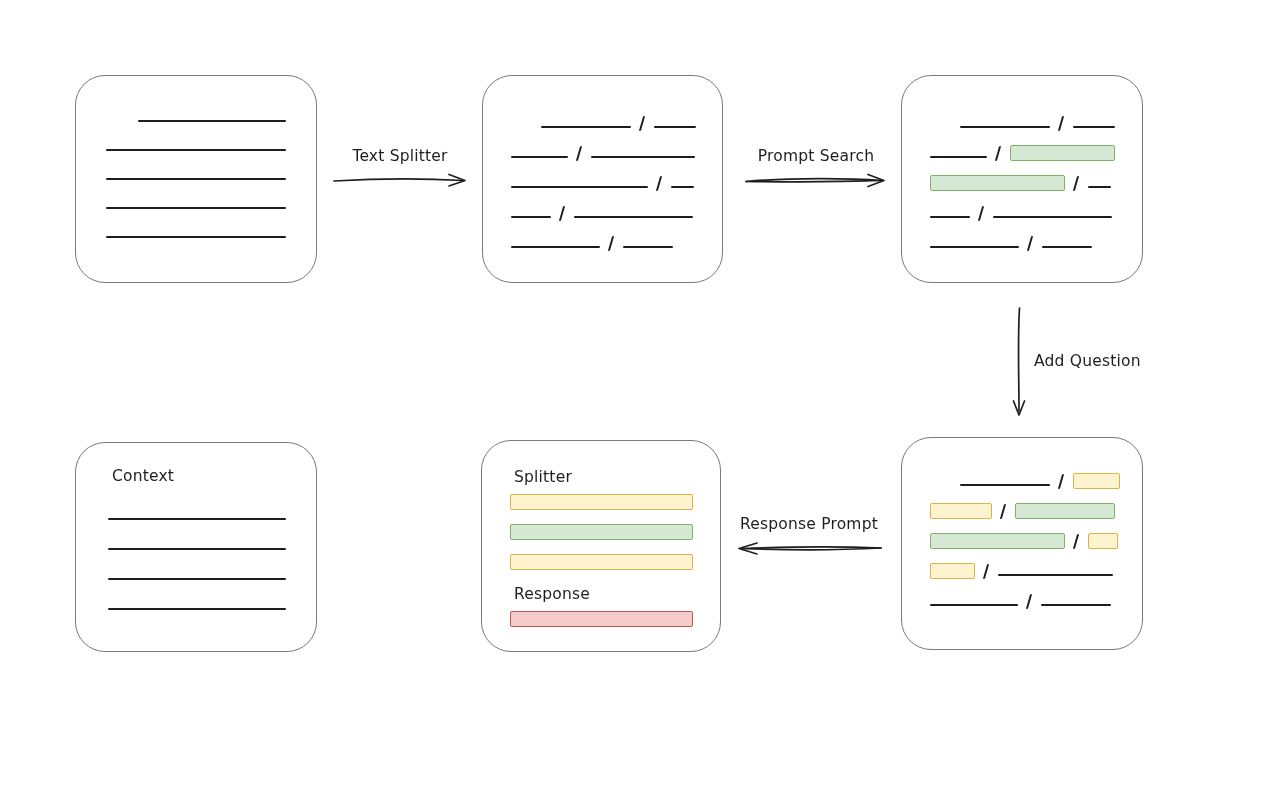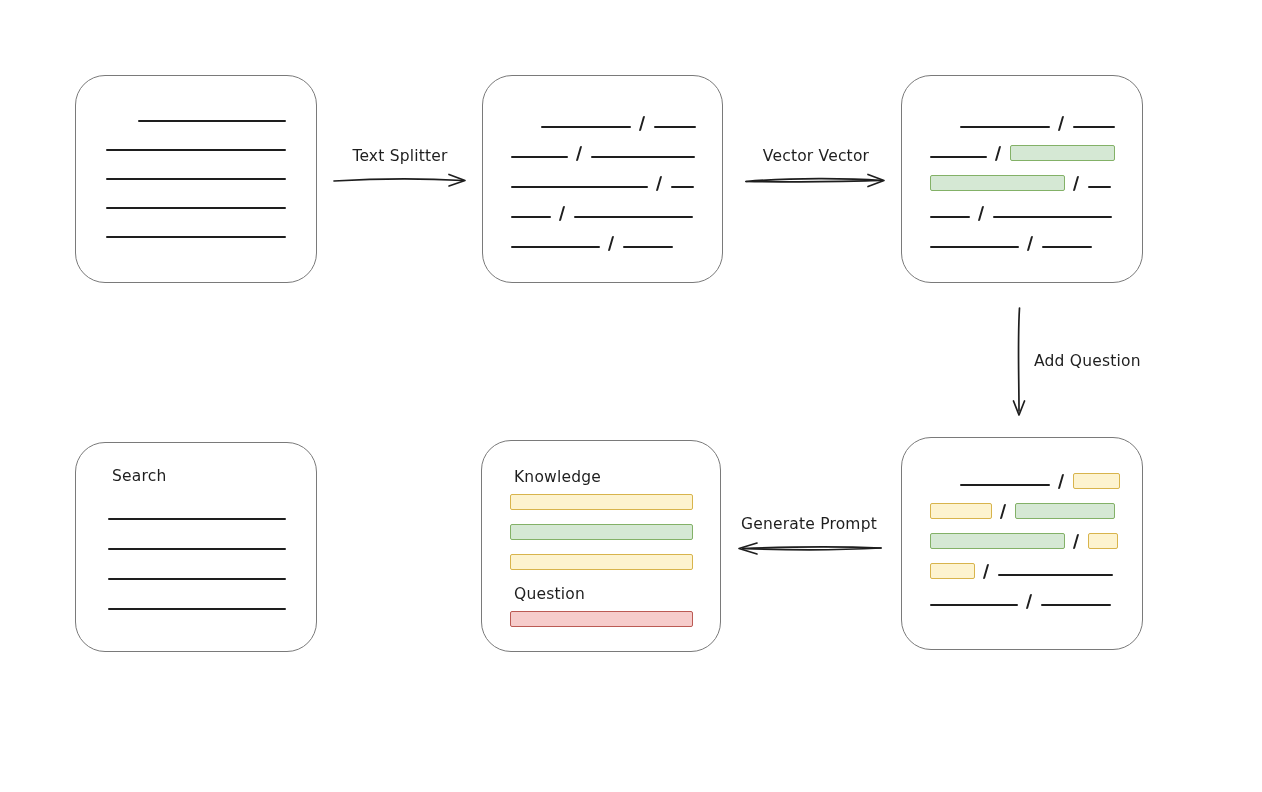--- a/index.html
+++ b/index.html
@@ -196,37 +196,37 @@
         <span class="slash"></span>
         <span class="seg-line" style="width: 115px;"></span>
       </div>
       <div class="row" style="margin-bottom: 14px;">
         <span class="seg-line" style="width: 88px;"></span>
         <span class="slash"></span>
         <span class="seg-line" style="width: 70px;"></span>
       </div>
     </div>
   <div class="box" style="left: 481px; top: 440px; width: 240px; height: 212px; padding-top: 26px; padding-left: 28px;">
-      <div class="heading" style="margin-bottom: 7px;">Knowledge</div>
+      <div class="heading" style="margin-bottom: 7px;">Splitter</div>
       <div class="row" style="margin-bottom: 14px;">
         <span class="bar yellow" style="width: 183px;"></span>
       </div>
       <div class="row" style="margin-bottom: 14px;">
         <span class="bar green" style="width: 183px;"></span>
       </div>
       <div class="row" style="margin-bottom: 14px;">
         <span class="bar yellow" style="width: 183px;"></span>
       </div>
-      <div class="heading" style="margin-top: 14px; margin-bottom: 7px;">Question</div>
+      <div class="heading" style="margin-top: 14px; margin-bottom: 7px;">Response</div>
       <div class="row" style="margin-bottom: 14px;">
         <span class="bar red" style="width: 183px;"></span>
       </div>
     </div>
   <div class="box" style="left: 75px; top: 442px; width: 242px; height: 210px; padding-top: 23px; padding-left: 32px;">
-      <div class="heading" style="margin-bottom: 21px;">Search</div>
+      <div class="heading" style="margin-bottom: 21px;">Context</div>
       <div class="row" style="margin-bottom: 14px;">
         <span class="seg-line" style="width: 178px;"></span>
       </div>
       <div class="row" style="margin-bottom: 14px;">
         <span class="seg-line" style="width: 178px;"></span>
       </div>
       <div class="row" style="margin-bottom: 14px;">
         <span class="seg-line" style="width: 178px;"></span>
       </div>
       <div class="row" style="margin-bottom: 14px;">
@@ -236,36 +236,36 @@
 
   <div class="arrow" style="left:330px;top:146px;width:140px;">
     <div class="arrow-label">Text Splitter</div>
     <svg width="136" height="20" viewBox="0 0 136 20">
       <path d="M2 11 C 45 8.5, 95 8.5, 131 10.5"></path>
       <path d="M117 4.5 L133 10.5 L117 16"></path>
     </svg>
   </div>
 
   <div class="arrow" style="left:742px;top:146px;width:148px;">
-    <div class="arrow-label">Vector Vector</div>
+    <div class="arrow-label">Prompt Search</div>
     <svg width="146" height="20" viewBox="0 0 146 20">
       <path d="M3 11.5 C 50 7.5, 105 8, 139 10.5"></path>
       <path d="M3 11.5 C 55 12.5, 110 11, 139 10.5"></path>
       <path d="M125 4.5 L141 10.5 L125 16.5"></path>
     </svg>
   </div>
 
   <svg width="22" height="114" viewBox="0 0 22 114" style="position:absolute;left:1008px;top:306px;display:block;">
     <path d="M11.5 2 C 9.5 35, 11 70, 11 105" fill="none" stroke="#1e1e1e" stroke-width="1.7" stroke-linecap="round" stroke-linejoin="round"></path>
     <path d="M5.5 95 L11 109 L16.5 95" fill="none" stroke="#1e1e1e" stroke-width="1.7" stroke-linecap="round" stroke-linejoin="round"></path>
   </svg>
   <div class="vlabel" style="left:1034px;top:351px;">Add Question</div>
 
   <div class="arrow" style="left:733px;top:514px;width:152px;">
-    <div class="arrow-label">Generate Prompt</div>
+    <div class="arrow-label">Response Prompt</div>
     <svg width="150" height="20" viewBox="0 0 150 20">
       <path d="M147 10 C 100 8, 48 9, 9 10.5"></path>
       <path d="M147 10 C 100 12.5, 48 12, 9 10.5"></path>
       <path d="M23 5 L5 10.5 L23 16"></path>
     </svg>
   </div>
 
 
 
 </div>

